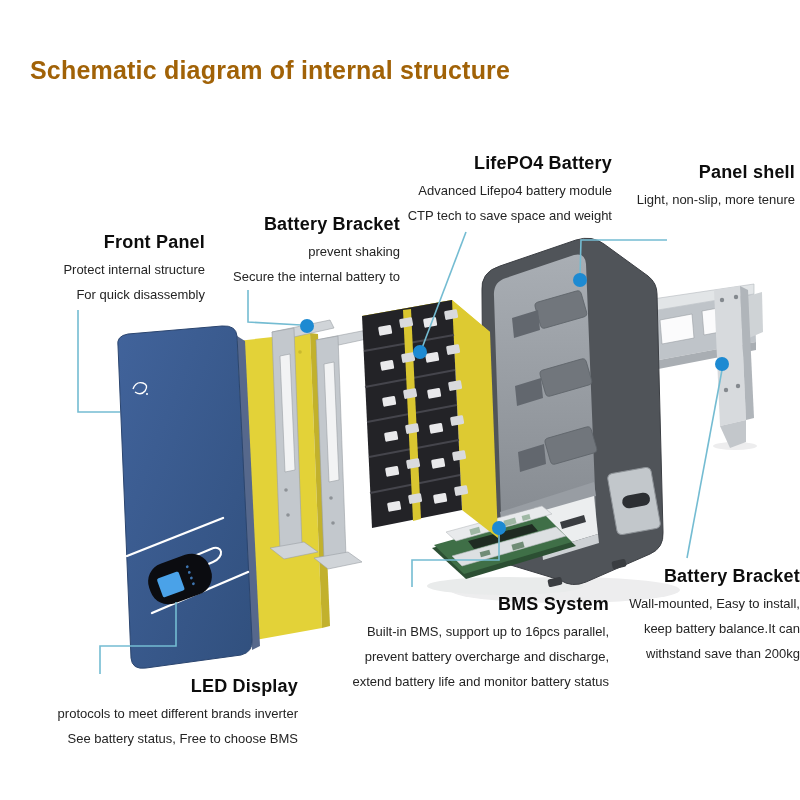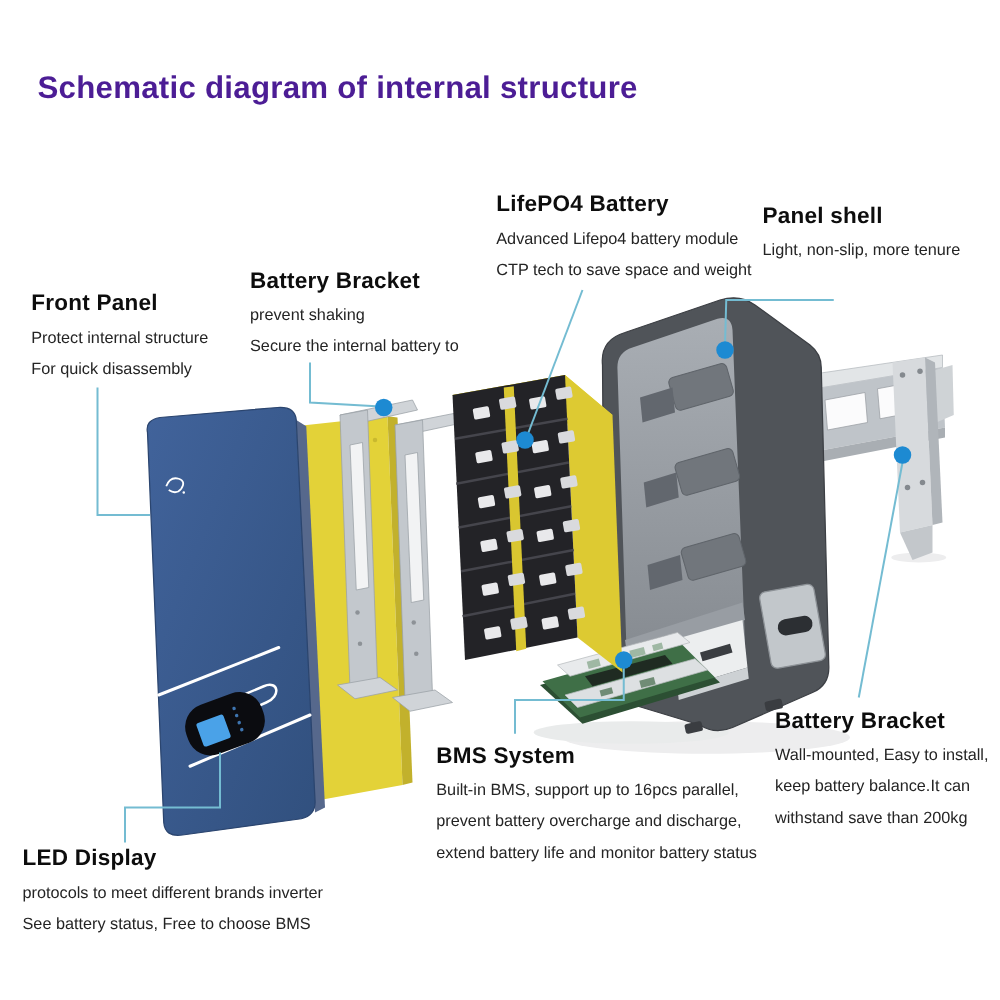--- a/index.html
+++ b/index.html
@@ -3,23 +3,23 @@
 <meta charset="utf-8">
 <style>
   html,body{margin:0;padding:0;}
   body{
     width:800px;height:800px;position:relative;background:#ffffff;
     font-family:"Liberation Sans", sans-serif;color:#1a1a1a;overflow:hidden;
   }
   .stage{position:absolute;inset:0;}
   .page-title{
     position:absolute;left:30px;top:56px;font-size:25px;font-weight:700;
-    color:#4c1d95;letter-spacing:0.2px;margin:0;
+    color:#a16207;letter-spacing:0.2px;margin:0;
   }
-  .label{position:absolute;z-index:5;}
+  .label{position:absolute;z-index:5;text-align:right;}
   .label h2{margin:0 0 10px 0;font-size:18px;font-weight:700;color:#0d0d0d;letter-spacing:0.2px;}
   .label p{margin:0 0 11px 0;font-size:13px;line-height:14px;color:#242424;}
   svg{position:absolute;left:0;top:0;z-index:1;}
 </style>
 </head>
 <body>
 
 <div class="stage">
 
 <h1 class="page-title">Schematic diagram of internal structure</h1>

